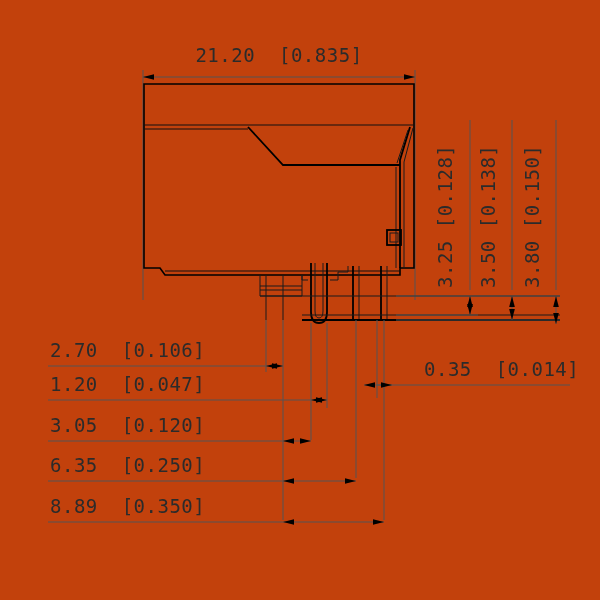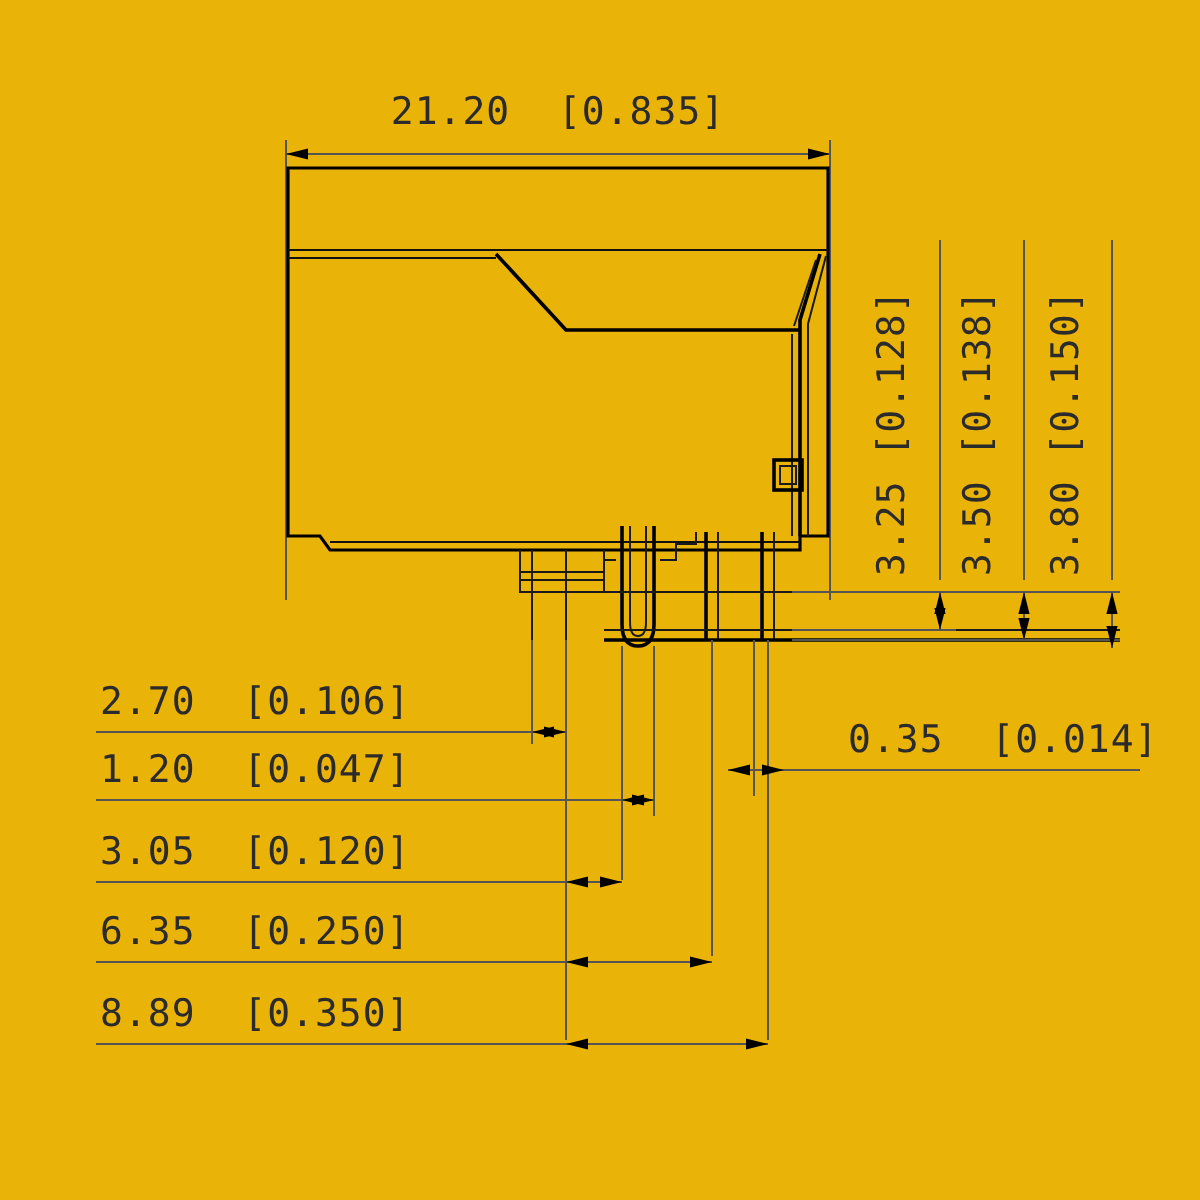--- a/index.html
+++ b/index.html
@@ -8,21 +8,21 @@
     padding: 0;
     background: #ffffff;
   }
   body {
     font-family: "DejaVu Sans Mono", "Liberation Mono", monospace;
   }
   #drawing-root {
     position: relative;
     width: 600px;
     height: 600px;
-    background: #eab308;
+    background: #c2410c;
     overflow: hidden;
   }
   #drawing-svg {
     position: absolute;
     left: 0;
     top: 0;
     width: 600px;
     height: 600px;
     display: block;
   }

